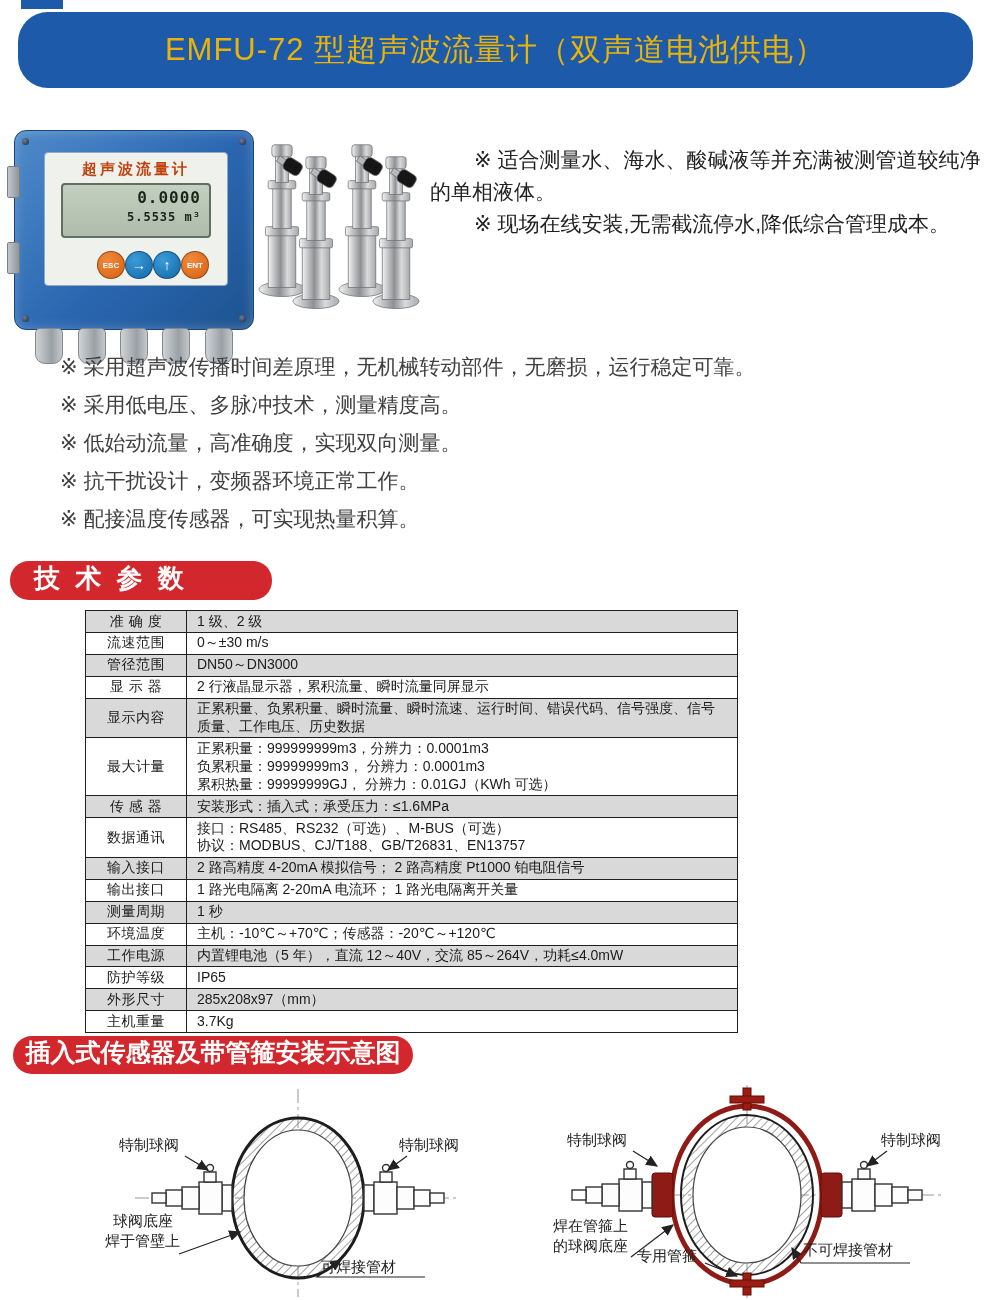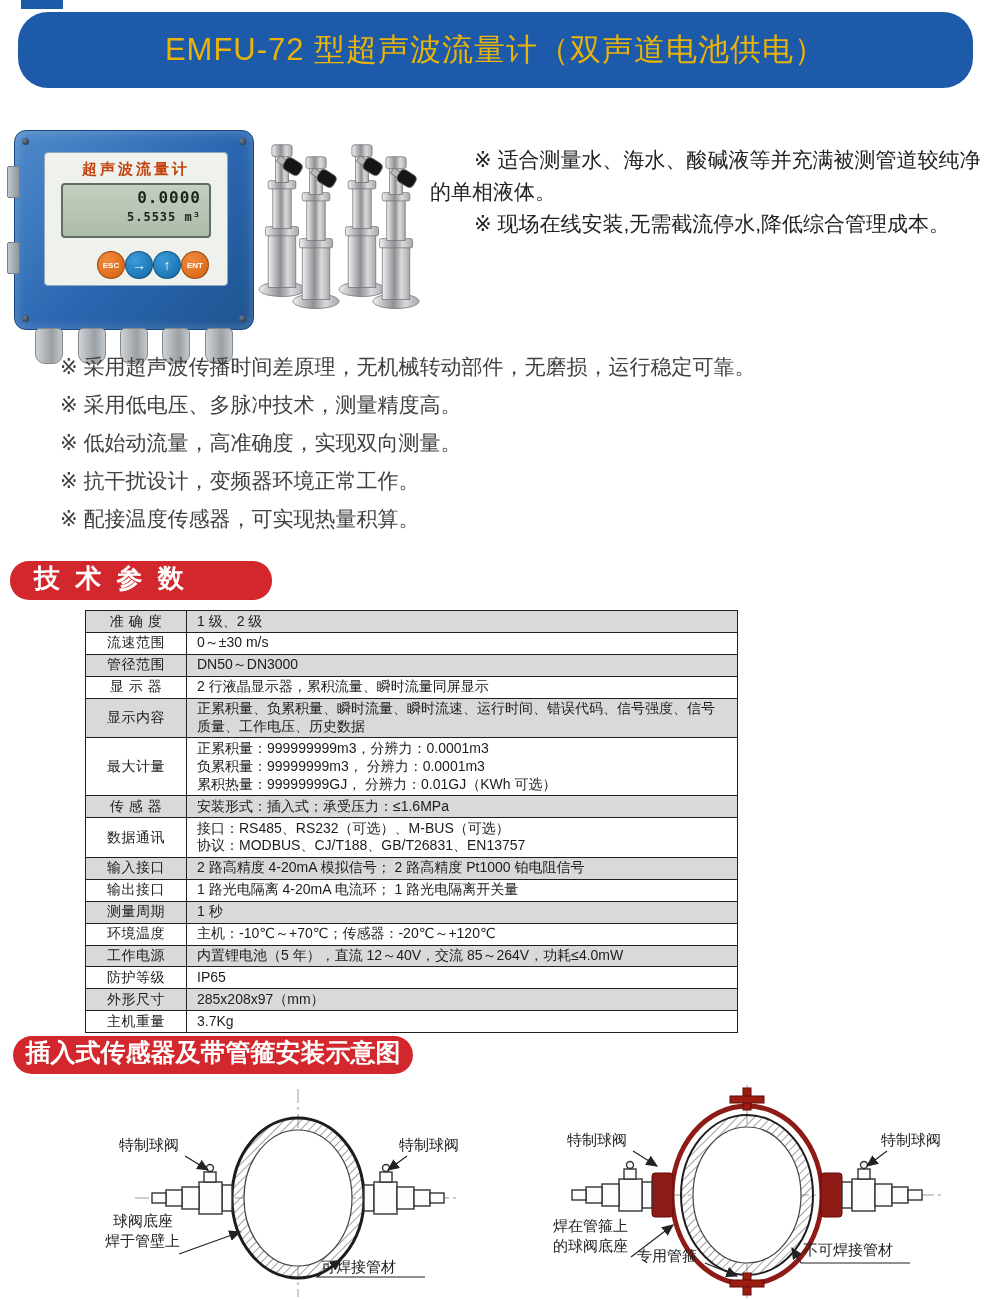--- a/index.html
+++ b/index.html
@@ -175,21 +175,21 @@
           <td class="lab">数据通讯</td>
           <td class="val">接口：RS485、RS232（可选）、M-BUS（可选）
 协议：MODBUS、CJ/T188、GB/T26831、EN13757</td>
         </tr>
         <tr>
           <td class="lab">输入接口</td>
           <td class="val">2 路高精度 4-20mA 模拟信号；  2 路高精度 Pt1000 铂电阻信号</td>
         </tr>
         <tr>
           <td class="lab">输出接口</td>
-          <td class="val">1 路光电隔离 4-20mA 电流环；  1 路光电隔离开关量</td>
+          <td class="val">1 路光电隔离 2-20mA 电流环；  1 路光电隔离开关量</td>
         </tr>
         <tr>
           <td class="lab">测量周期</td>
           <td class="val">1 秒</td>
         </tr>
         <tr>
           <td class="lab">环境温度</td>
           <td class="val">主机：-10℃～+70℃；传感器：-20℃～+120℃</td>
         </tr>
         <tr>

